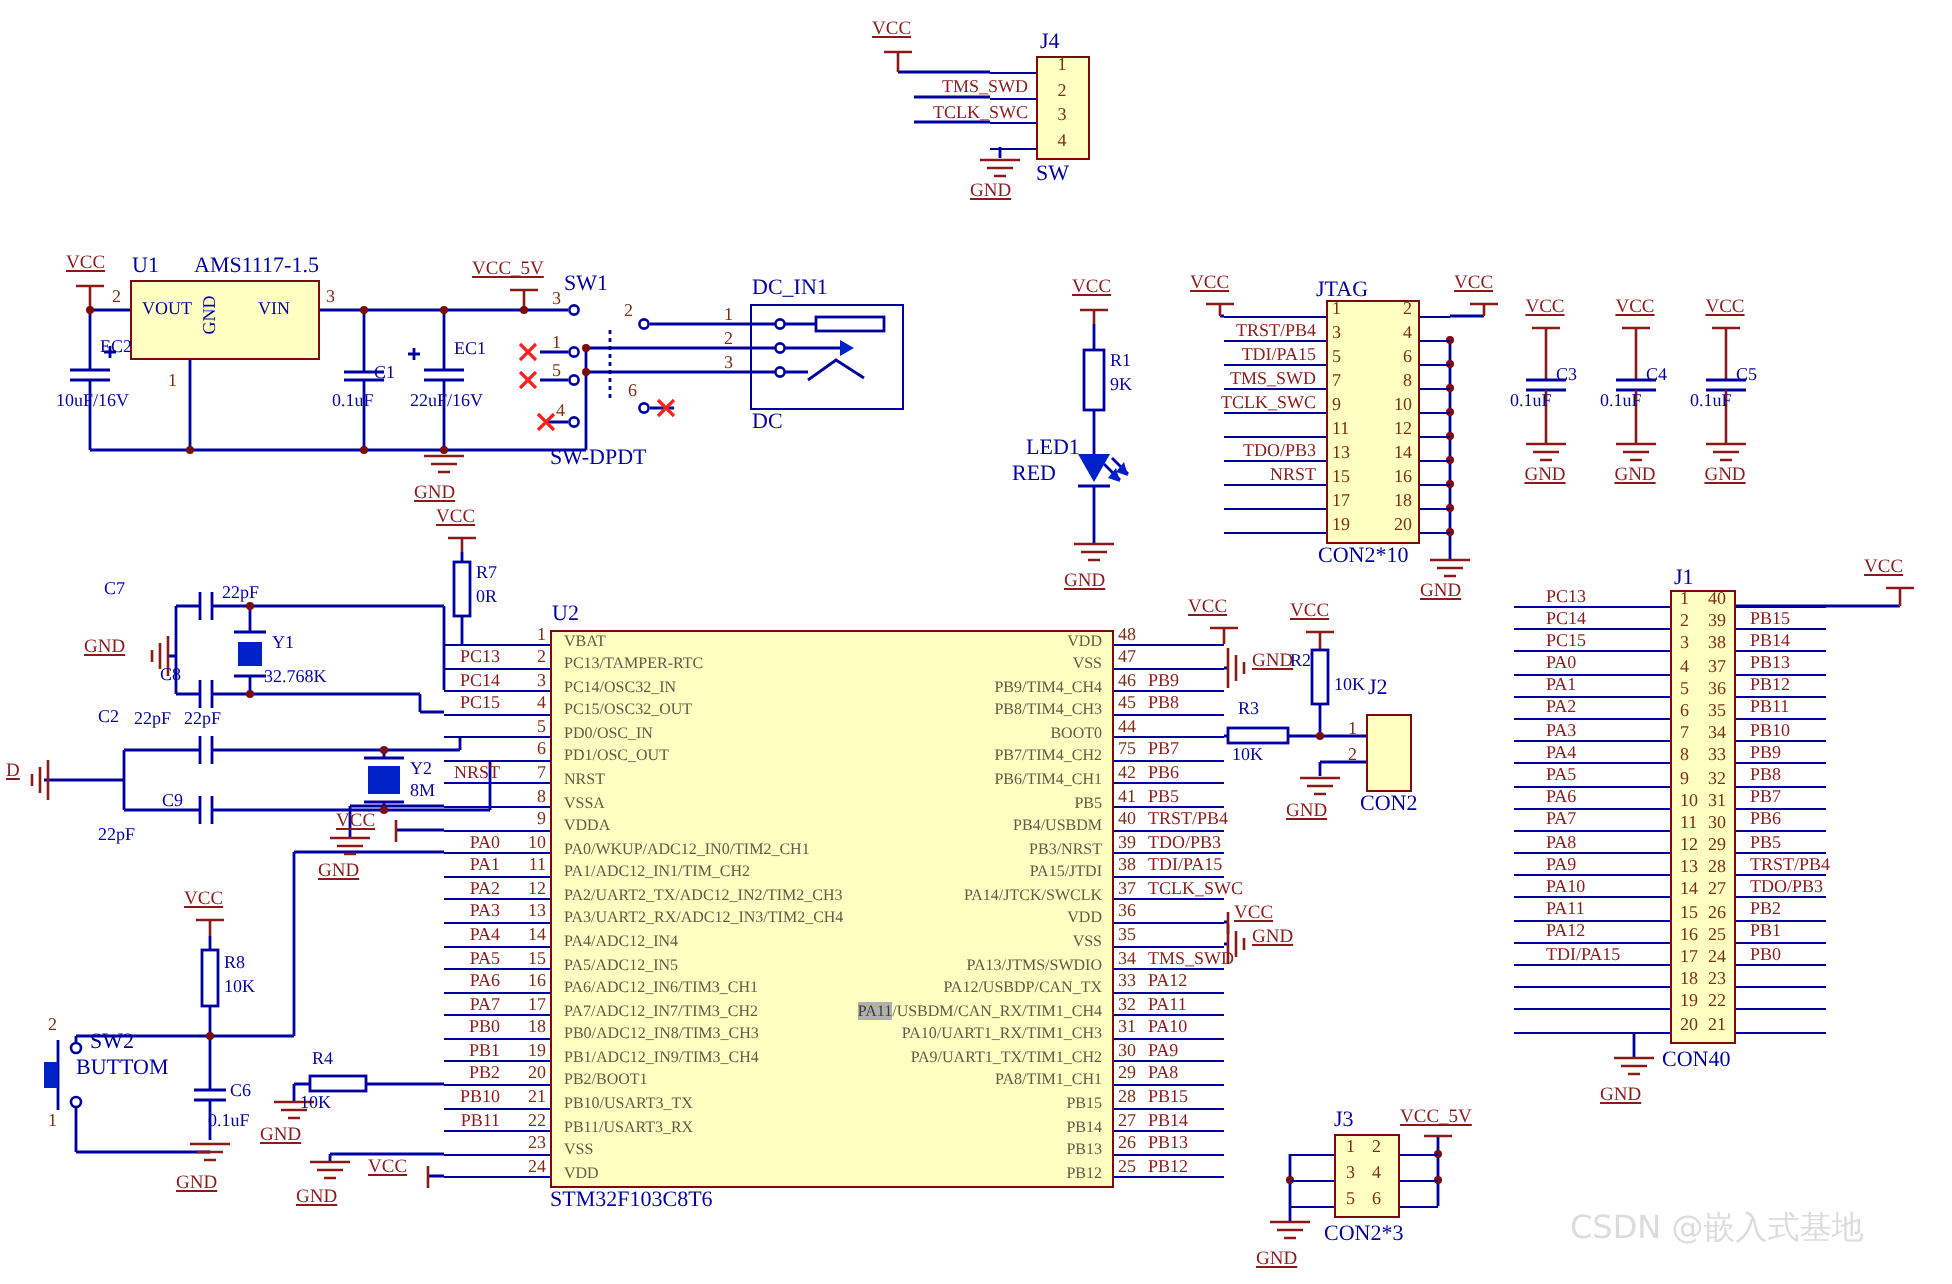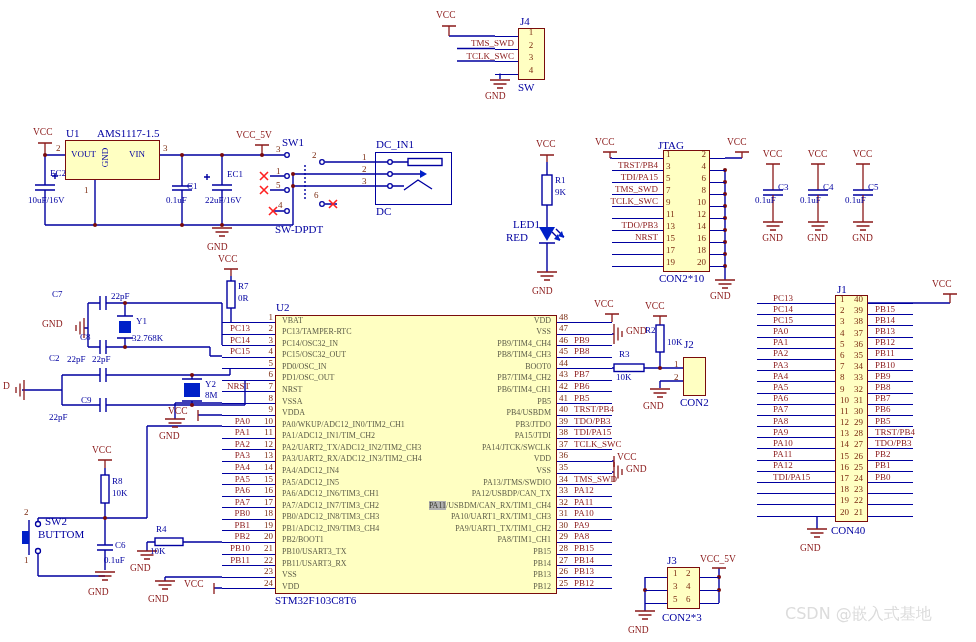--- a/index.html
+++ b/index.html
@@ -1,21 +1,21 @@
 <!DOCTYPE html>
 <html><head>
 <meta charset="utf-8">
 <style>
   *{box-sizing:border-box;margin:0;padding:0}
   body{background:#fff}
   #stage{position:relative;width:976px;height:642px;background:#fff;overflow:hidden;
          font-family:"Liberation Serif",serif;}
   .t{position:absolute;white-space:nowrap;line-height:1;}
   .net{color:#8b1a1a;font-size:9px;}
-  .pw{color:#8b1a1a;font-size:9.5px;}
+  .pw{color:#8b1a1a;font-size:9.5px;text-decoration:underline;}
   .pn{color:#7c2d12;font-size:9px;}
   .des{color:#0000a0;font-size:11px;}
   .val{color:#0000a0;font-size:9px;}
   .inner{color:#5c5c48;font-size:8px;}
   .inner i{font-style:normal}
   .inner i.hl{background:#b0b0b0;color:#3a3a2e}
   .box{position:absolute;background:#ffffc2;border:1px solid #7a0c0c;z-index:1}
   .whitebox{position:absolute;background:#fff;border:1.5px solid #0000a0;z-index:1}
   svg.layer{position:absolute;left:0;top:0;z-index:2}
   .w{stroke:#0000a0;stroke-width:1.4;fill:none}
@@ -262,21 +262,21 @@
       <span class="t pn rpn">44</span>
       <span class="t net rnet"></span>
     </div>
       <div class="u2row">
       <span class="stub lstub"></span>
       <span class="stub rstub"></span>
       <span class="t net lnet"></span>
       <span class="t pn lpn">6</span>
       <span class="t inner lname">PD1/OSC_OUT</span>
       <span class="t inner rname"><i class="hl"></i><i>PB7/TIM4_CH2</i></span>
-      <span class="t pn rpn">43</span>
+      <span class="t pn rpn">75</span>
       <span class="t net rnet">PB7</span>
     </div>
       <div class="u2row">
       <span class="stub lstub"></span>
       <span class="stub rstub"></span>
       <span class="t net lnet">NRST</span>
       <span class="t pn lpn">7</span>
       <span class="t inner lname">NRST</span>
       <span class="t inner rname"><i class="hl"></i><i>PB6/TIM4_CH1</i></span>
       <span class="t pn rpn">42</span>
@@ -301,21 +301,21 @@
       <span class="t inner rname"><i class="hl"></i><i>PB4/USBDM</i></span>
       <span class="t pn rpn">40</span>
       <span class="t net rnet">TRST/PB4</span>
     </div>
       <div class="u2row">
       <span class="stub lstub"></span>
       <span class="stub rstub"></span>
       <span class="t net lnet">PA0</span>
       <span class="t pn lpn">10</span>
       <span class="t inner lname">PA0/WKUP/ADC12_IN0/TIM2_CH1</span>
-      <span class="t inner rname"><i class="hl"></i><i>PB3/JTDO</i></span>
+      <span class="t inner rname"><i class="hl"></i><i>PB3/NRST</i></span>
       <span class="t pn rpn">39</span>
       <span class="t net rnet">TDO/PB3</span>
     </div>
       <div class="u2row">
       <span class="stub lstub"></span>
       <span class="stub rstub"></span>
       <span class="t net lnet">PA1</span>
       <span class="t pn lpn">11</span>
       <span class="t inner lname">PA1/ADC12_IN1/TIM_CH2</span>
       <span class="t inner rname"><i class="hl"></i><i>PA15/JTDI</i></span>

